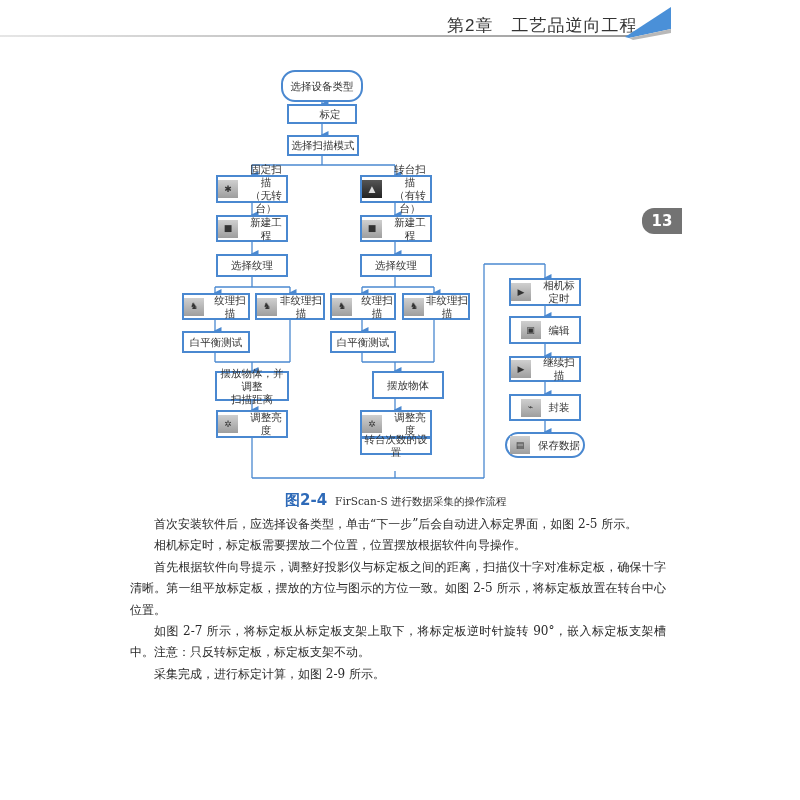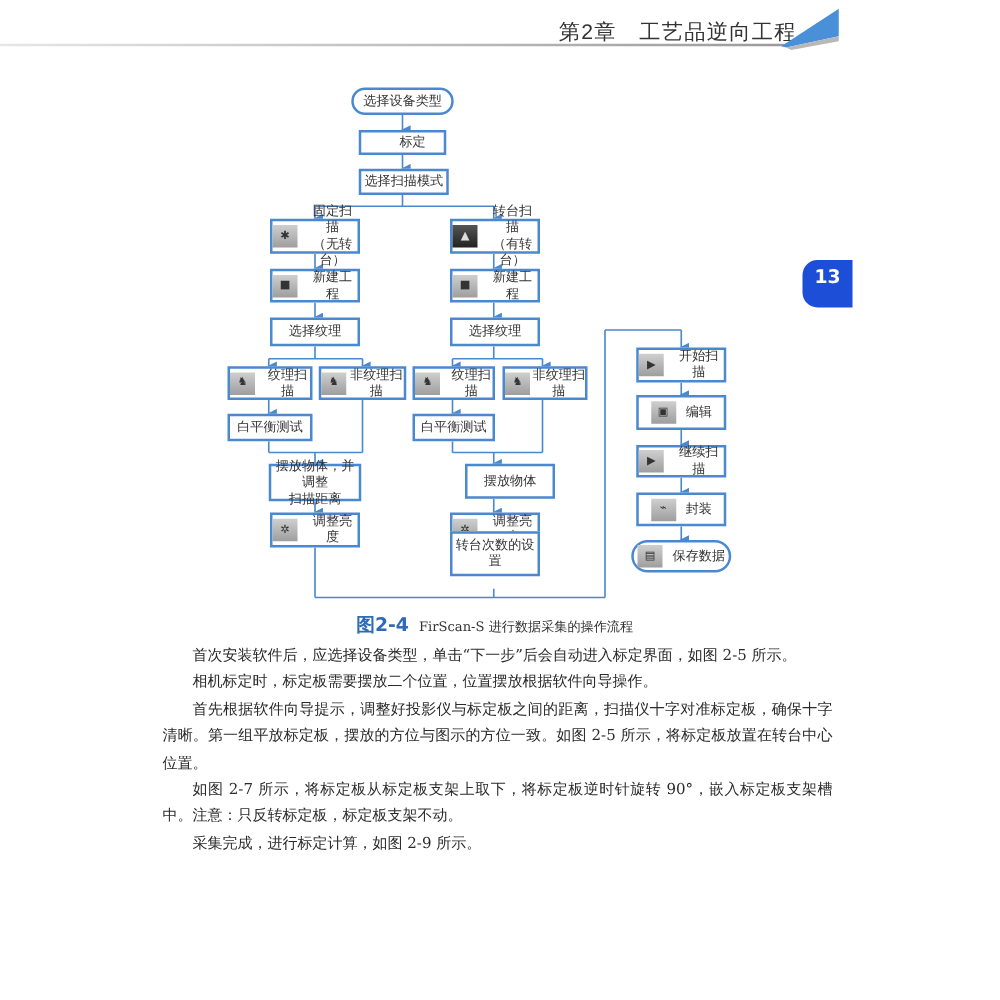--- a/index.html
+++ b/index.html
@@ -13,22 +13,22 @@
     position: absolute; left: 447px; top: 14px;
     font-family: Liberation Sans, sans-serif;
     font-size: 17px; color: #333; letter-spacing: 1px;
   }
   .header-rule {
     position: absolute; left: 0; top: 35px; width: 630px; height: 2px;
     background: linear-gradient(to right, #e6e6e6, #9a9a9a);
   }
   .header-wedge { position: absolute; left: 625px; top: 5px; }
   .page-tab {
-    position: absolute; left: 642px; top: 208px; width: 40px; height: 38px;
-    background: #1d4ed8; color: #fff; border-radius: 12px 0 0 12px;
+    position: absolute; left: 642px; top: 208px; width: 40px; height: 26px;
+    background: #737373; color: #fff; border-radius: 12px 0 0 12px;
     font-family: "DejaVu Sans", "Liberation Sans", sans-serif; font-weight: bold;
     font-size: 15px; text-align: center; line-height: 26px;
   }
   .fc-svg { position: absolute; left: 0; top: 0; }
   .box {
     position: absolute; box-sizing: border-box;
     border: 2px solid #4a88d0; background: #fff;
     display: flex; align-items: center; justify-content: center;
     font-size: 10.5px; color: #333; text-align: center; line-height: 13px;
   }
@@ -115,21 +115,21 @@
     <line x1="484" y1="264" x2="545" y2="264"></line>
     <line x1="545" y1="264" x2="545" y2="278" marker-end="url(#ah)"></line>
     <line x1="545" y1="306" x2="545" y2="316" marker-end="url(#ah)"></line>
     <line x1="545" y1="344" x2="545" y2="356" marker-end="url(#ah)"></line>
     <line x1="545" y1="382" x2="545" y2="394" marker-end="url(#ah)"></line>
     <line x1="545" y1="421" x2="545" y2="432" marker-end="url(#ah)"></line>
   </g>
 </svg>
 
 <div>
-  <div class="box pill" style="left:281px;top:70px;width:82px;height:22px;">
+  <div class="box pill" style="left:281px;top:70px;width:82px;height:32px;">
     <span>选择设备类型</span>
   </div>
   <div class="box" style="left:287px;top:104px;width:70px;height:20px;padding-left:16px;">
     <span>标定</span>
   </div>
   <div class="box" style="left:287px;top:135px;width:72px;height:21px;">
     <span>选择扫描模式</span>
   </div>
 
   <div class="box" style="left:216px;top:175px;width:72px;height:28px;">
@@ -187,27 +187,27 @@
   <div class="box" style="left:330px;top:331px;width:66px;height:22px;">
     <span>白平衡测试</span>
   </div>
   <div class="box" style="left:360px;top:371px;width:72px;height:28px;margin-left:12px;">
     <span>摆放物体</span>
   </div>
   <div class="box" style="left:360px;top:410px;width:72px;height:28px;">
     <span class="icon">✲</span>
     <span>调整亮度</span>
   </div>
-  <div class="box" style="left:360px;top:425px;width:72px;height:36px;">
+  <div class="box" style="left:360px;top:437px;width:72px;height:18px;">
     <span>转台次数的设置</span>
   </div>
 
   <div class="box" style="left:509px;top:278px;width:72px;height:28px;">
     <span class="icon">▶</span>
-    <span>开始扫描</span>
+    <span>相机标定时</span>
   </div>
   <div class="box" style="left:509px;top:316px;width:72px;height:28px;">
     <span class="icon">▣</span>
     <span>编辑</span>
   </div>
   <div class="box" style="left:509px;top:356px;width:72px;height:26px;">
     <span class="icon">▶</span>
     <span>继续扫描</span>
   </div>
   <div class="box" style="left:509px;top:394px;width:72px;height:27px;">

